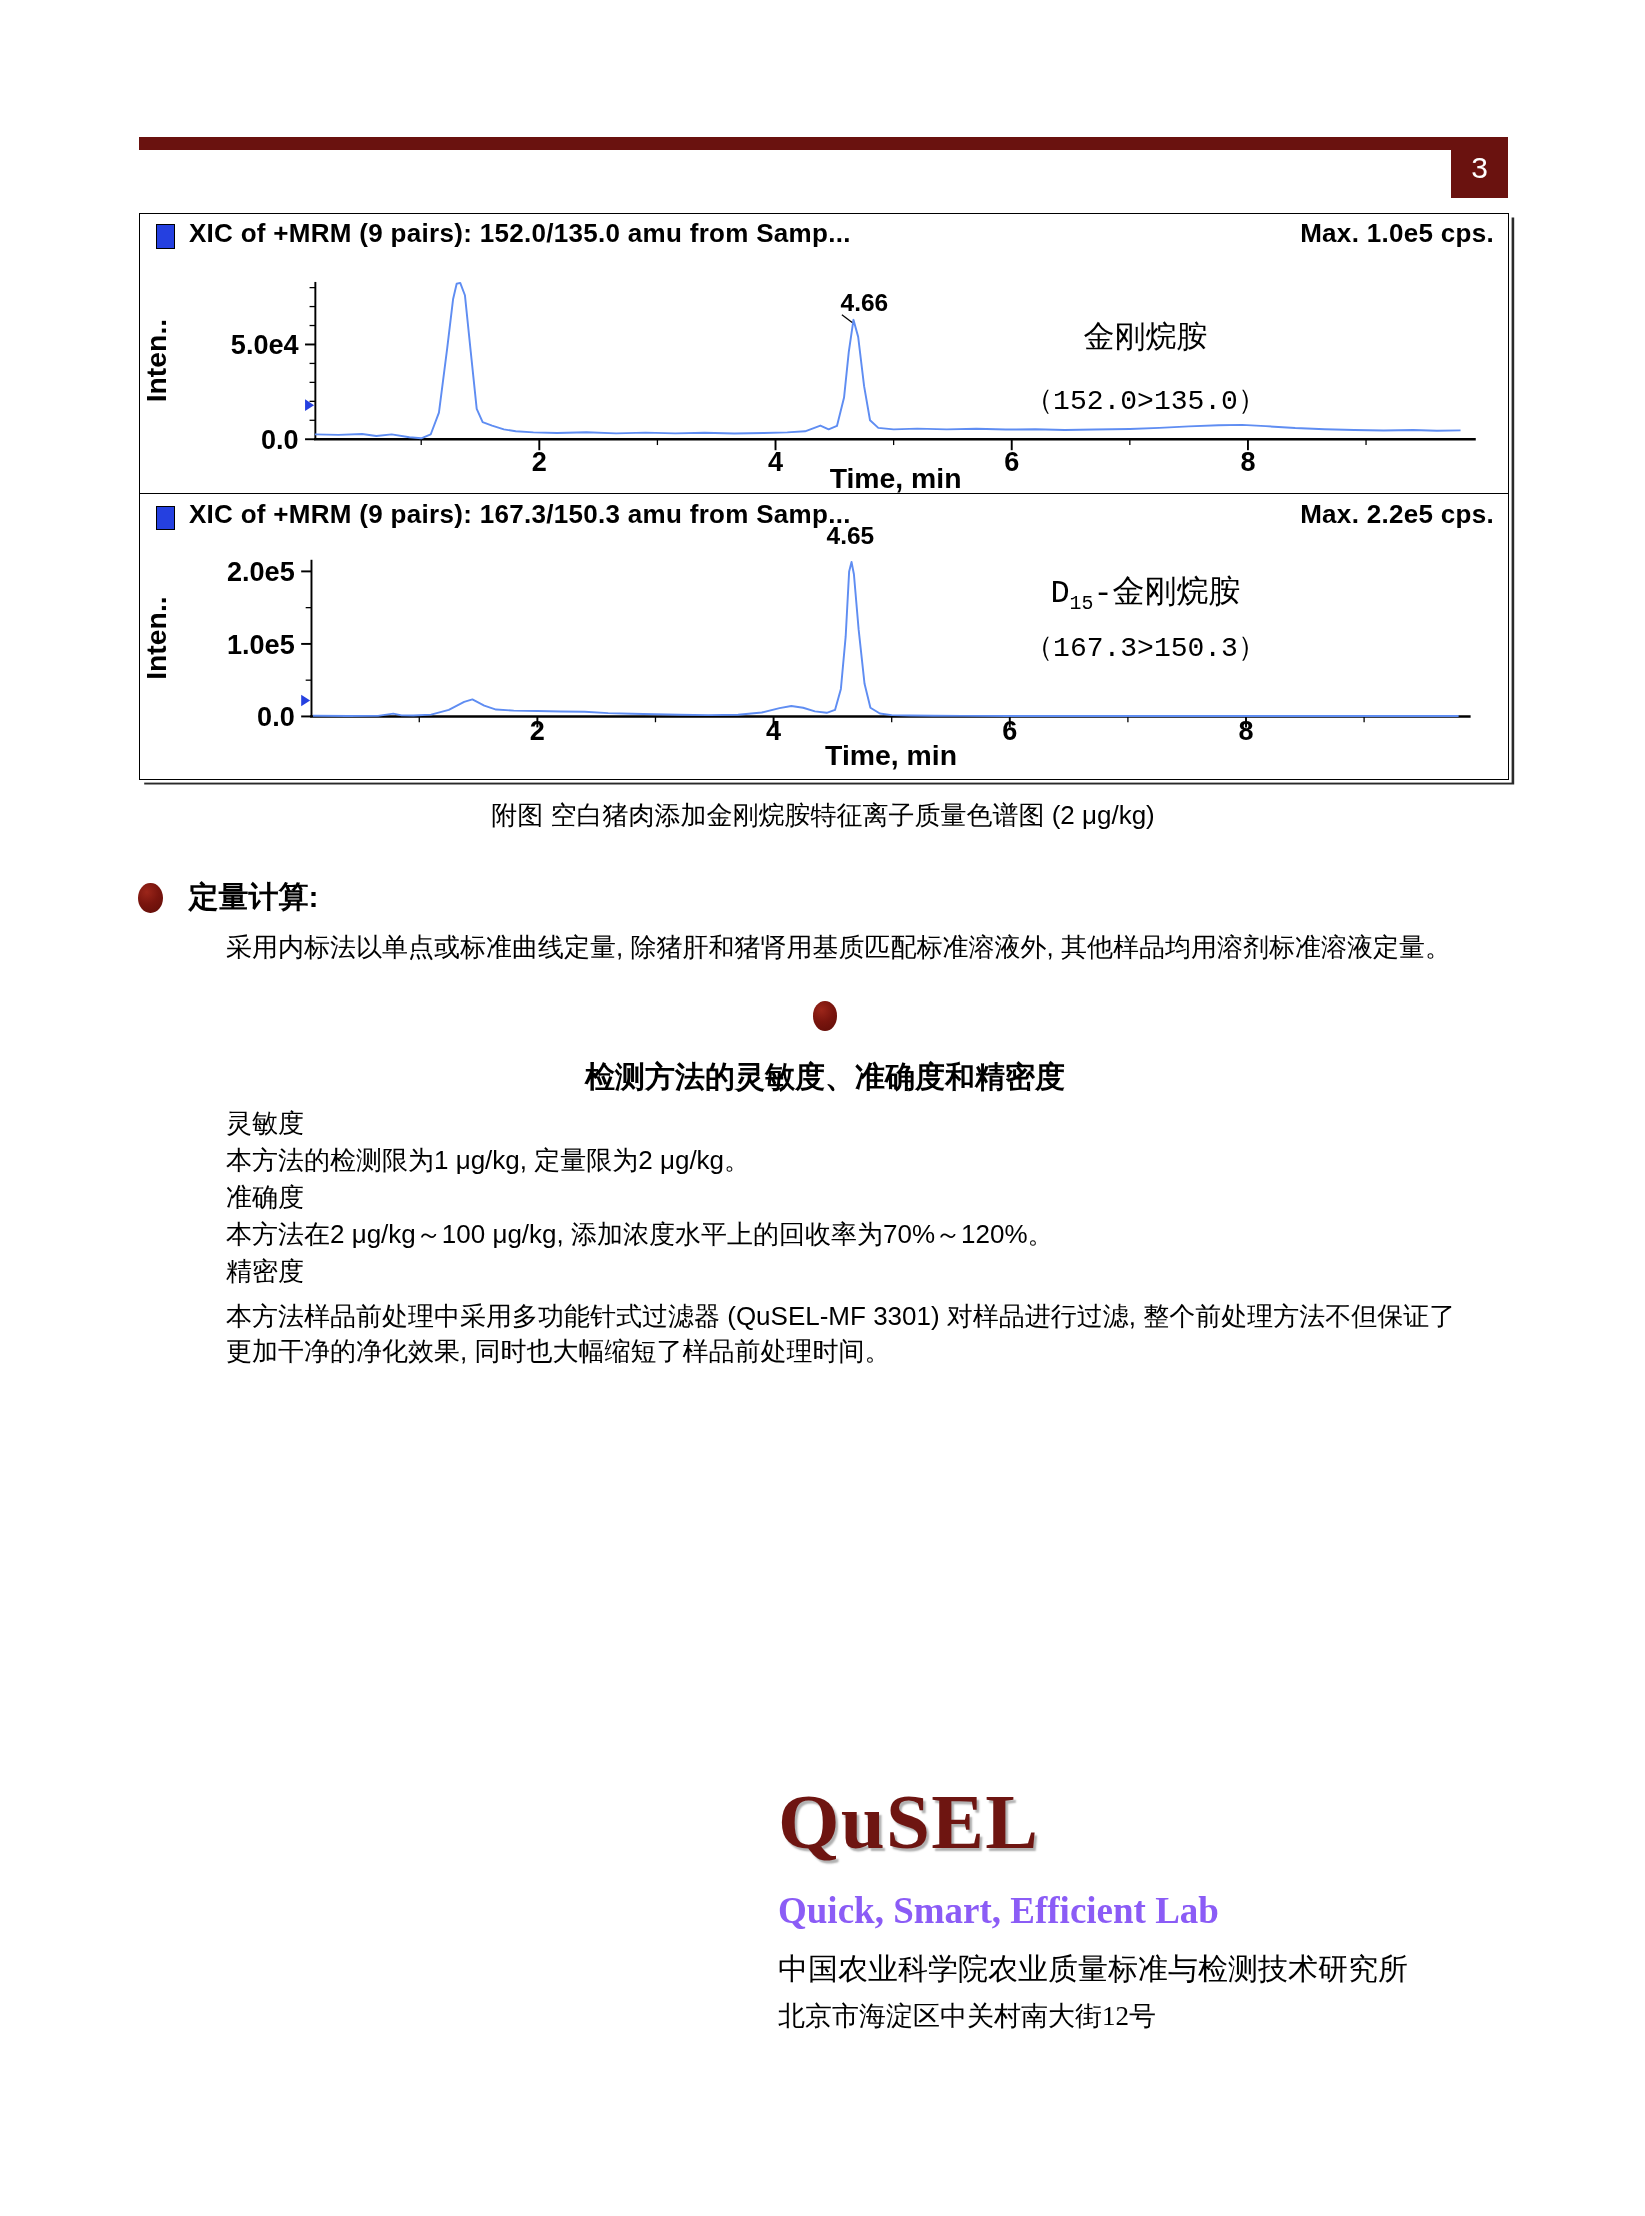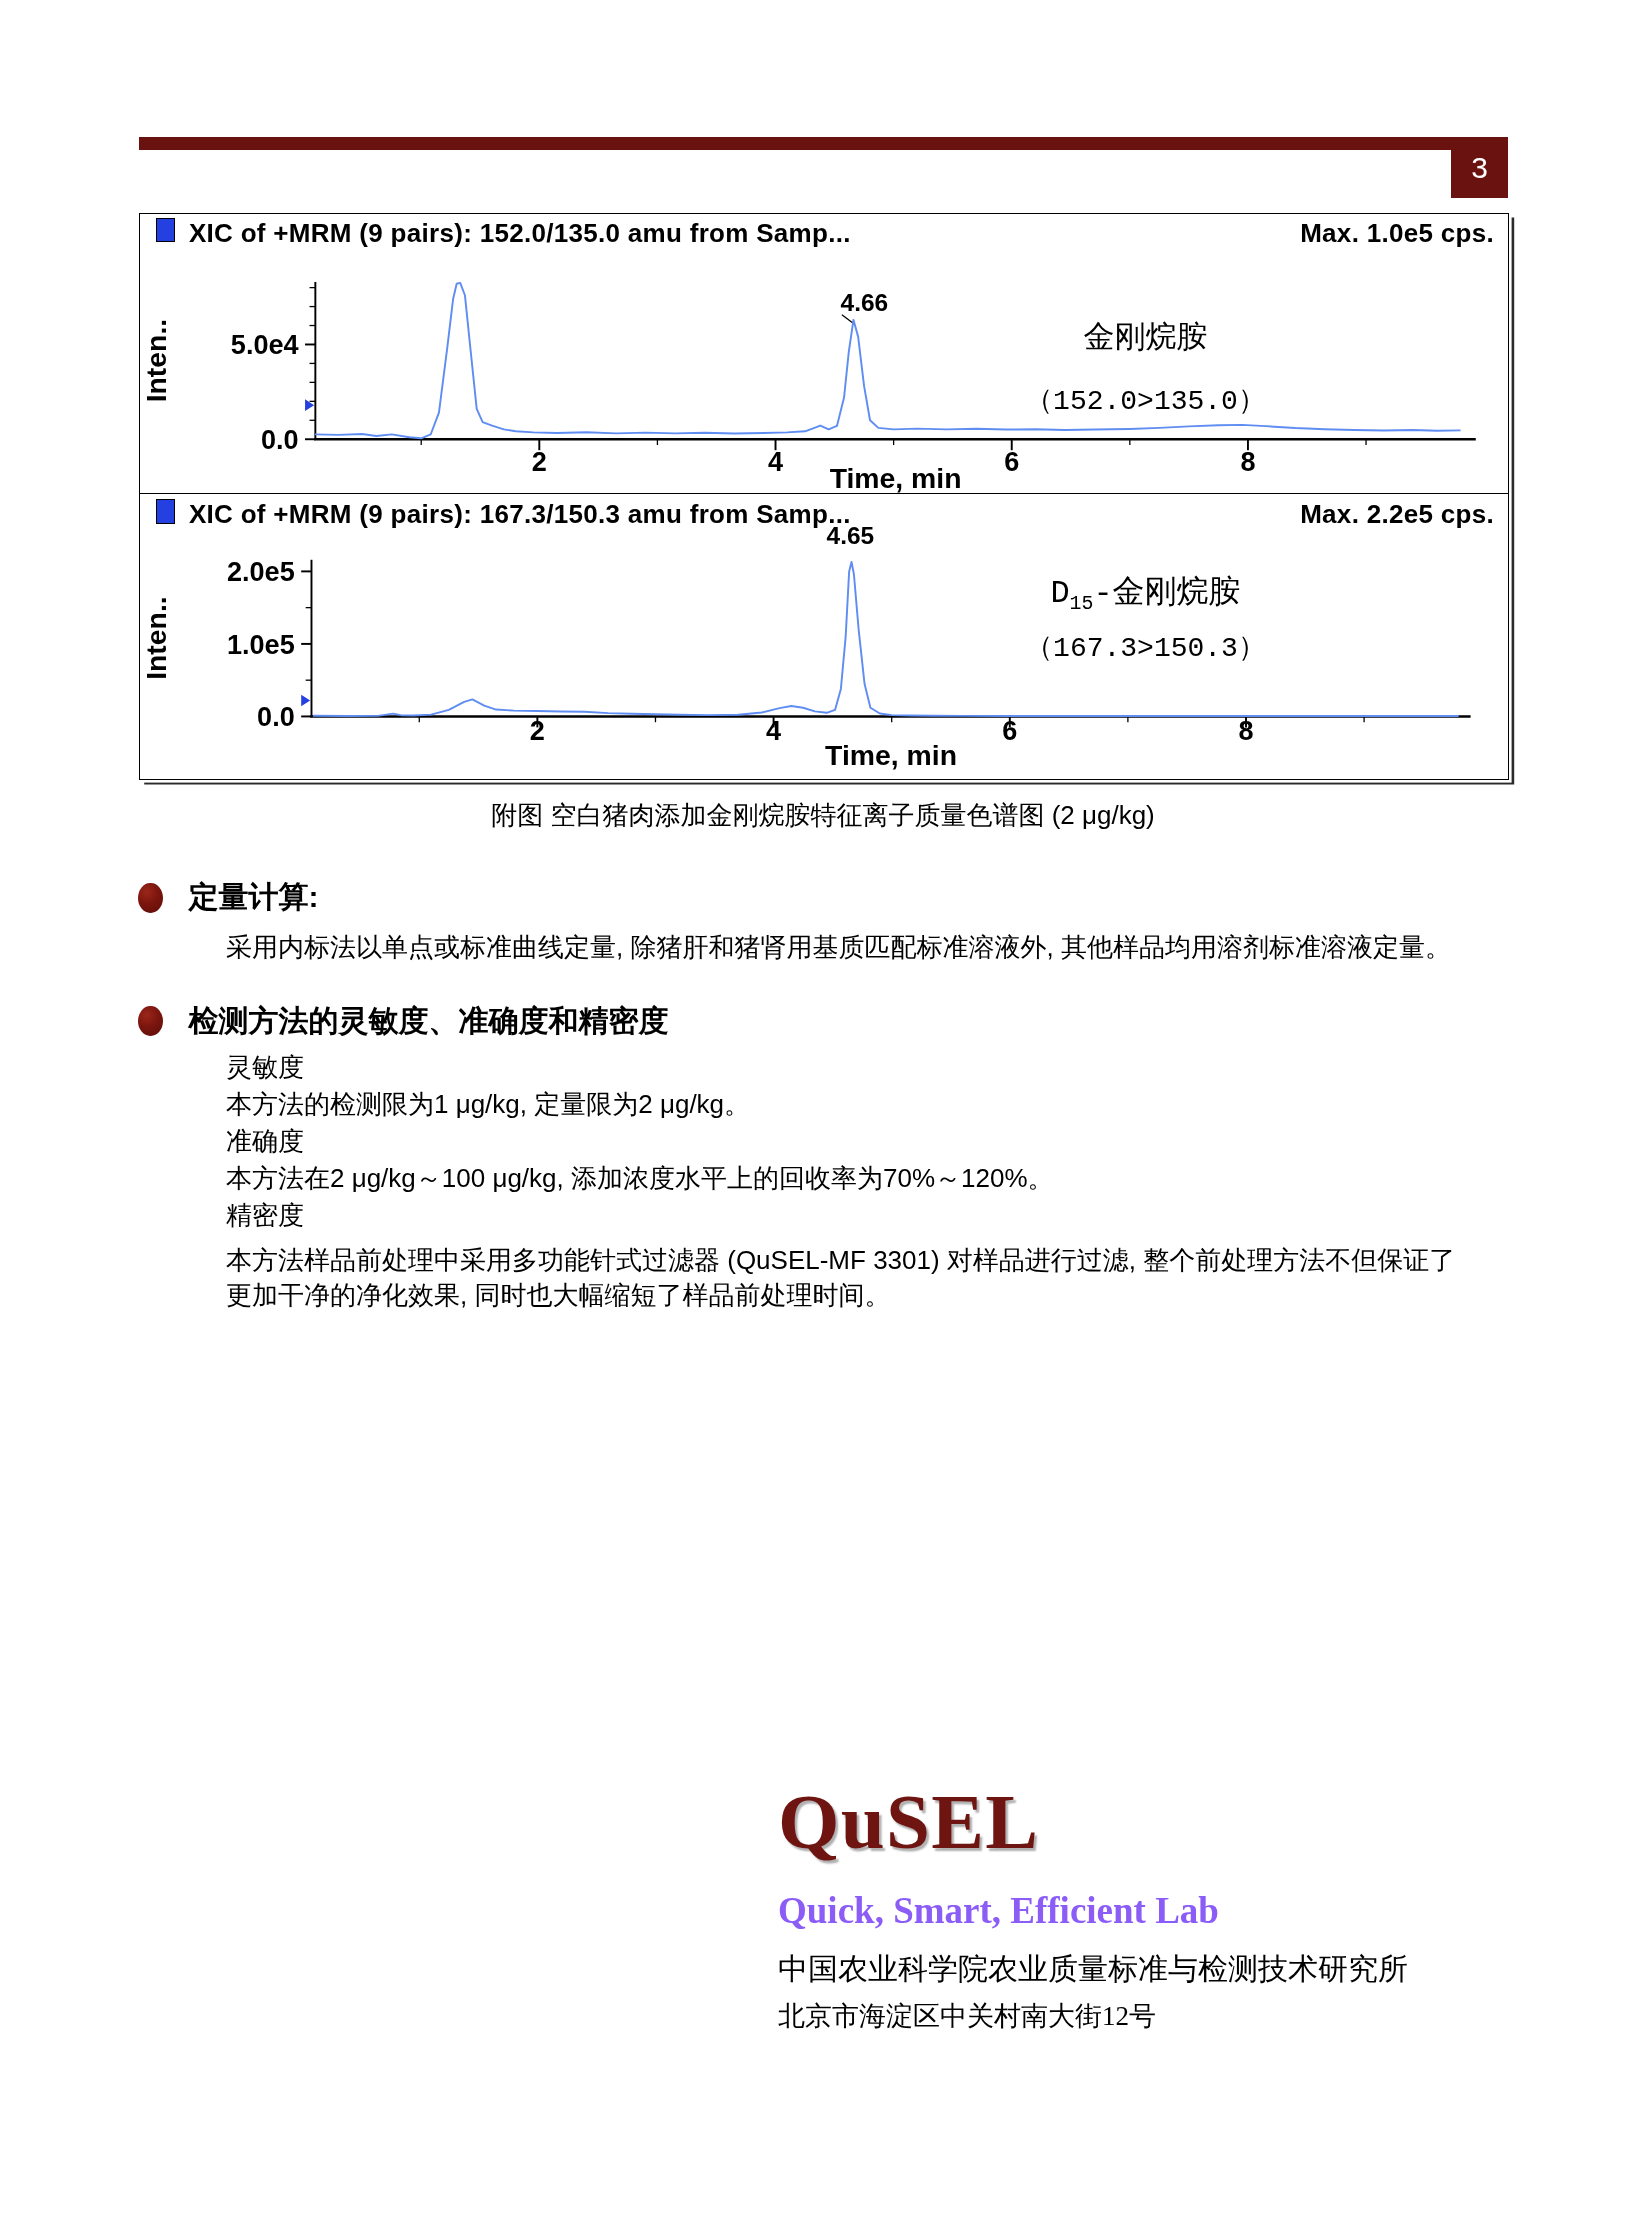--- a/index.html
+++ b/index.html
@@ -10,21 +10,21 @@
   .page-tab{position:absolute;left:1451px;top:137px;width:57px;height:61px;background:#6a120f;
             color:#fff;font:400 30px "Liberation Sans",sans-serif;display:flex;align-items:center;justify-content:center;}
 
   
   .chart-box{position:absolute;left:139px;top:213px;width:1368px;border:1.9px solid #000;background:#fff;
              box-shadow:2.6px 2.6px 0 0 #ffffff,5.2px 4.5px 0 0 #2a2a2a;}
   .panel{position:relative;width:1368px;background:#fff;}
   .panel.p1{height:279px;border-bottom:1.9px solid #000;}
   .panel.p2{height:285px;}
   .panel svg{position:absolute;left:0;top:0;}
-  .chart-header{position:absolute;left:15.5px;right:14px;top:3.9px;display:flex;align-items:flex-start;z-index:2;}
+  .chart-header{position:absolute;left:15.5px;right:14px;top:3.9px;display:flex;align-items:flex-end;z-index:2;}
   .legend-sq{width:17.4px;height:22.6px;background:#2540e0;border:1.3px solid #000;flex:0 0 auto;}
   .chart-title{margin-left:14px;font:700 26px "Liberation Sans",sans-serif;letter-spacing:0.3px;}
   .chart-max{margin-left:auto;font:700 26px "Liberation Sans",sans-serif;letter-spacing:0.3px;}
   .ticklab{font:700 42px "Liberation Sans",sans-serif;}
   .axistitle{font:700 44px "Liberation Sans",sans-serif;}
   .peaklab{font:700 38px "Liberation Sans",sans-serif;}
   .annotation{position:absolute;text-align:center;font-family:Liberation Mono, monospace;z-index:2;}
   .anno-l1{font-size:31px;}
   .anno-l2{font-size:28px;margin-top:20.6px;}
   .p2 .anno-l1{font-size:32px;}
@@ -36,21 +36,21 @@
            font:400 26px "Liberation Sans",sans-serif;}
 
   
   .sections{position:absolute;left:138px;top:877px;width:1374px;}
   .sec-head{display:flex;align-items:center;gap:26px;}
   .bullet{width:24.5px;height:30px;border-radius:50%;flex:0 0 auto;
           background:radial-gradient(circle at 35% 30%, #9c261a 0%, #7a150e 45%, #5f0d08 100%);}
   .sec-head h2{margin:0;font:700 30px "Liberation Sans",sans-serif;}
   .sec-body{margin-left:88px;font:400 26px "Liberation Sans",sans-serif;}
   .sec1-body{margin-top:11.6px;}
-  .sec2-head{margin-top:36px;}
+  .sec2-head{margin-top:36px;flex-direction:column;}
   .sec2-body{margin-top:7.7px;line-height:37px;}
   .sec3-head{margin-top:23px;}
   .sec3-body{margin-top:9px;line-height:35px;}
 
   
   .footer{position:absolute;left:778px;top:1777px;width:774px;}
   .logo{font:700 79px "Liberation Serif","DejaVu Serif",serif;color:#6e1511;
         text-shadow:2.6px 2.6px 1.9px #b0b0b0;letter-spacing:1.3px;}
   .tagline{margin-top:22px;font:700 37px "Liberation Serif","DejaVu Serif",serif;color:#8b5cf6;}
   .institute{margin-top:17px;font:400 30px "Liberation Serif","DejaVu Serif",serif;}

